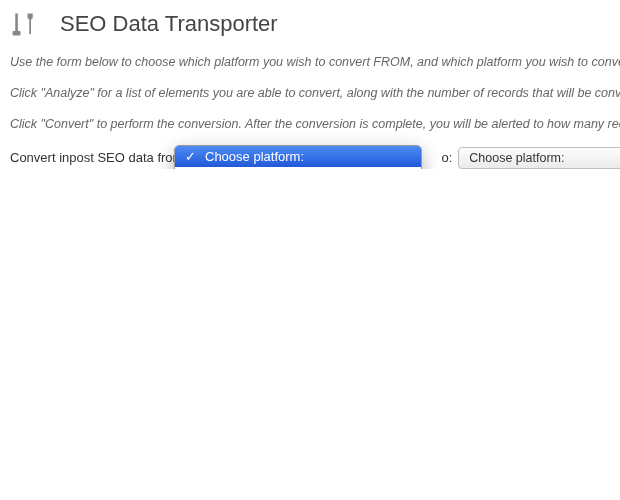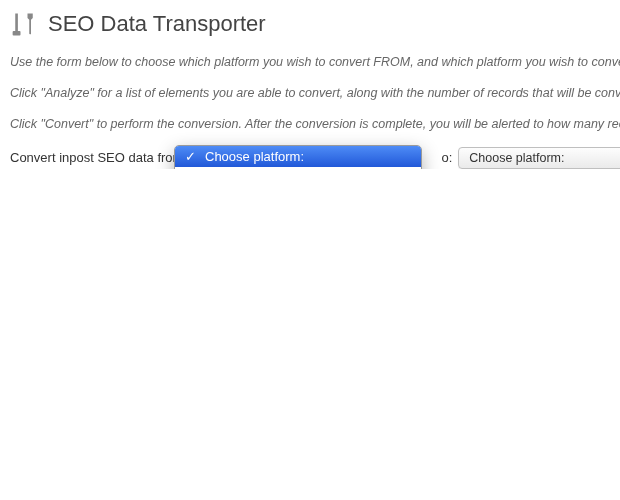--- a/index.html
+++ b/index.html
@@ -1,17 +1,17 @@
 <!DOCTYPE html>
 <html><head>
 <meta charset="utf-8">
 <style>
   * { box-sizing: border-box; margin: 0; padding: 0; }
   body { font-family: "Lucida Grande", "Helvetica Neue", Arial, sans-serif; font-size: 13px; color: #444; background: #fff; padding: 10px 0 0 10px; width: 620px; overflow: hidden; }
-  .header { display: flex; align-items: center; gap: 10px; margin-bottom: 16px; }
+  .header { display: flex; align-items: center; gap: 22px; margin-bottom: 16px; }
   .header h1 { font-size: 22px; font-weight: 400; color: #444; }
   .tools-icon svg { width: 28px; height: 28px; display: block; }
   .intro p { font-style: italic; color: #666; font-size: 12.5px; margin-bottom: 14px; line-height: 1.35; white-space: nowrap; }
   .form-row { display: flex; align-items: center; gap: 6px; font-size: 13px; color: #333; margin-top: 6px; position: relative; white-space: nowrap; }
   .select-wrap { position: relative; display: inline-block; }
   .select-closed { display: inline-flex; align-items: center; background: linear-gradient(#fdfdfd,#eaeaea); border: 1px solid #bfbfbf; border-radius: 4px; height: 22px; padding: 0 24px 0 10px; font-size: 12.5px; color: #333; min-width: 200px; position: relative; box-shadow: 0 1px 1px rgba(0,0,0,.05); }
   .select-closed::after { content: ""; position: absolute; right: 8px; top: 50%; transform: translateY(-50%); width: 0; height: 0; border-left: 4px solid transparent; border-right: 4px solid transparent; border-top: 5px solid #555; }
   .dropdown { position: absolute; left: 164px; top: -2px; width: 248px; background: #fff; border: 1px solid #9a9a9a; border-radius: 5px; box-shadow: 0 6px 18px rgba(0,0,0,.30); padding-bottom: 4px; z-index: 10; }
   .dd-item { padding: 2px 10px 2px 30px; font-size: 13px; color: #222; cursor: default; line-height: 1.35; position: relative; }
   .dd-item.selected { background: #2a6fe8; background: linear-gradient(#4e8cf6,#2158d8); color: #fff; border-top-left-radius: 4px; border-top-right-radius: 4px; }

